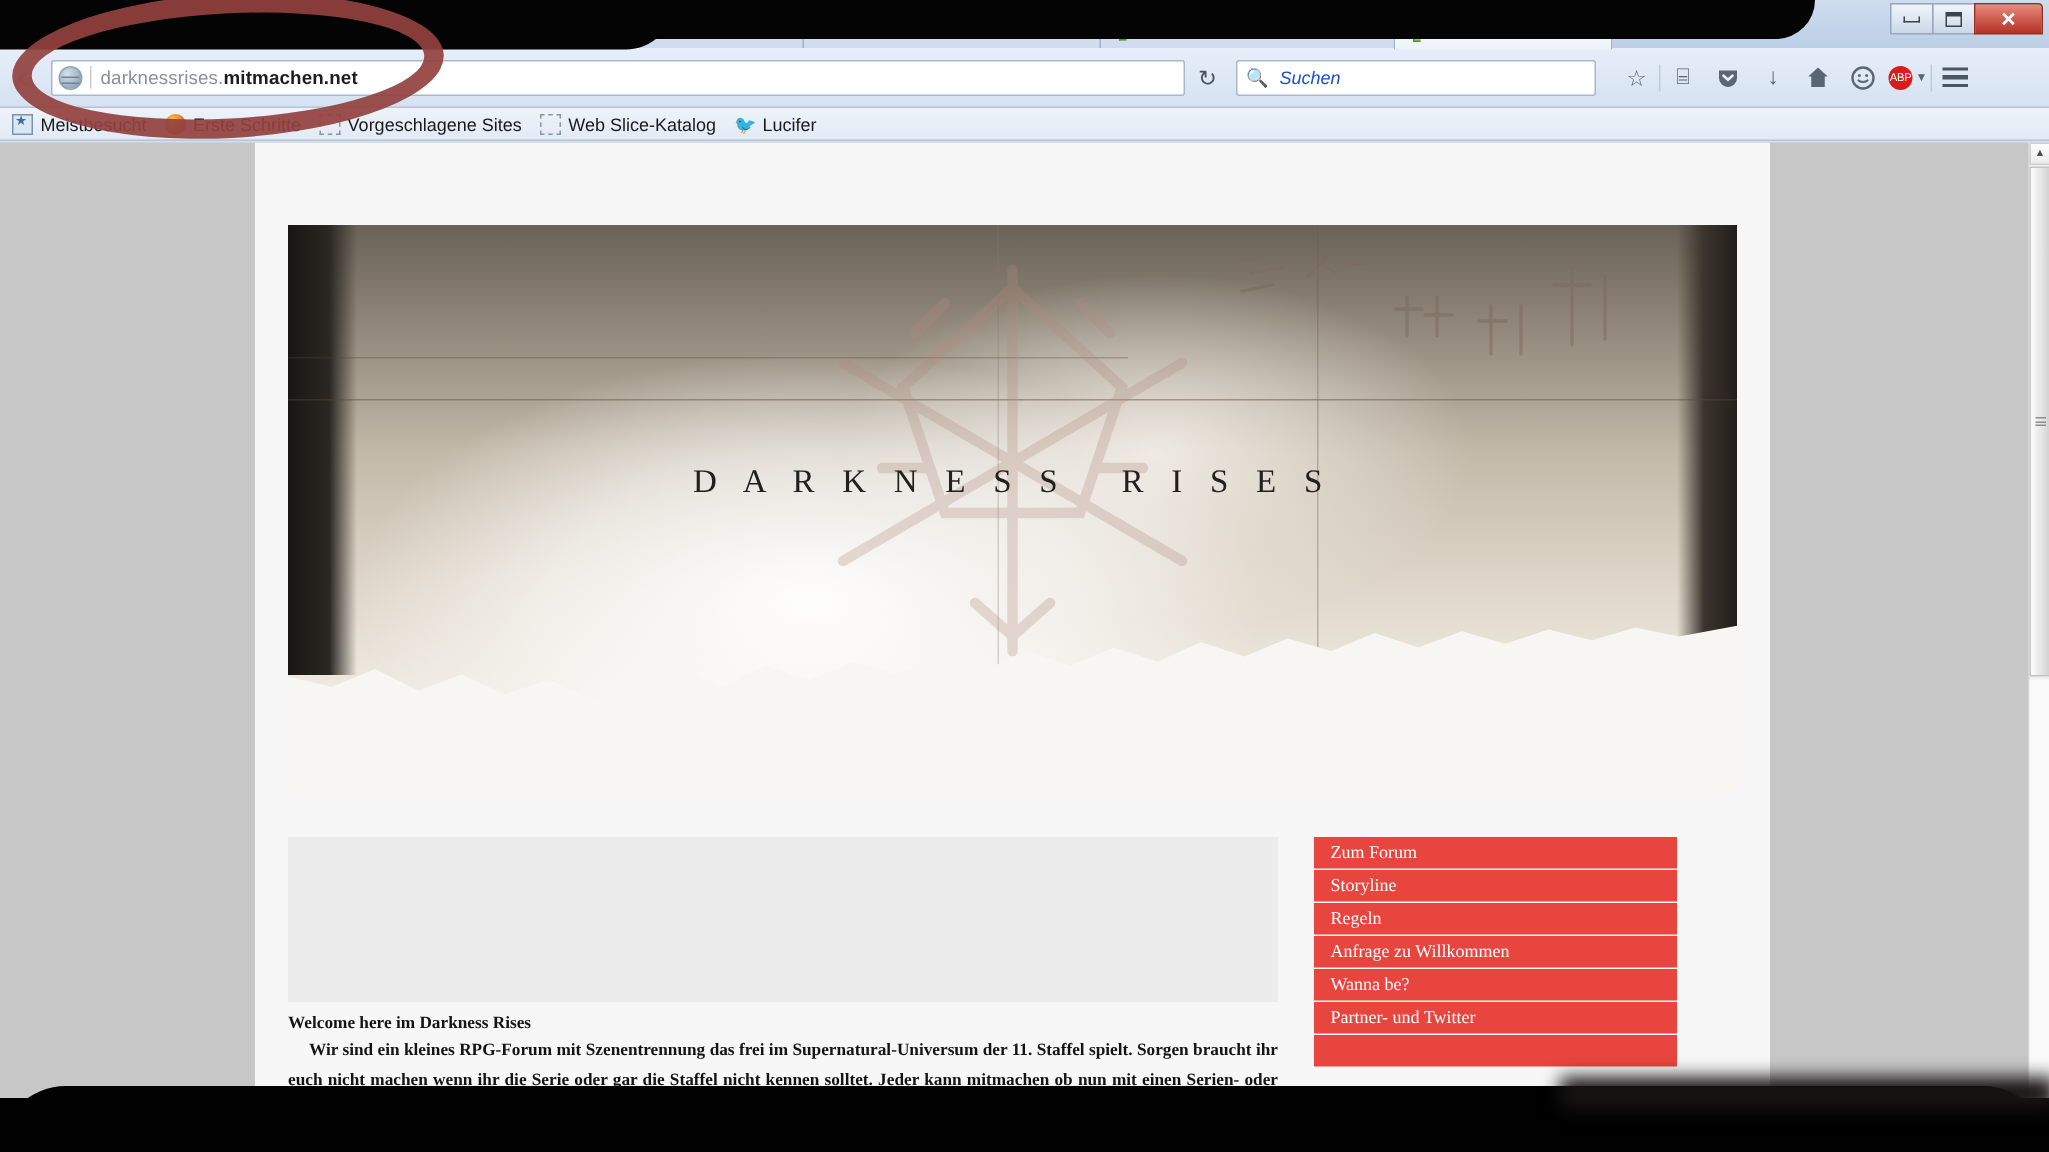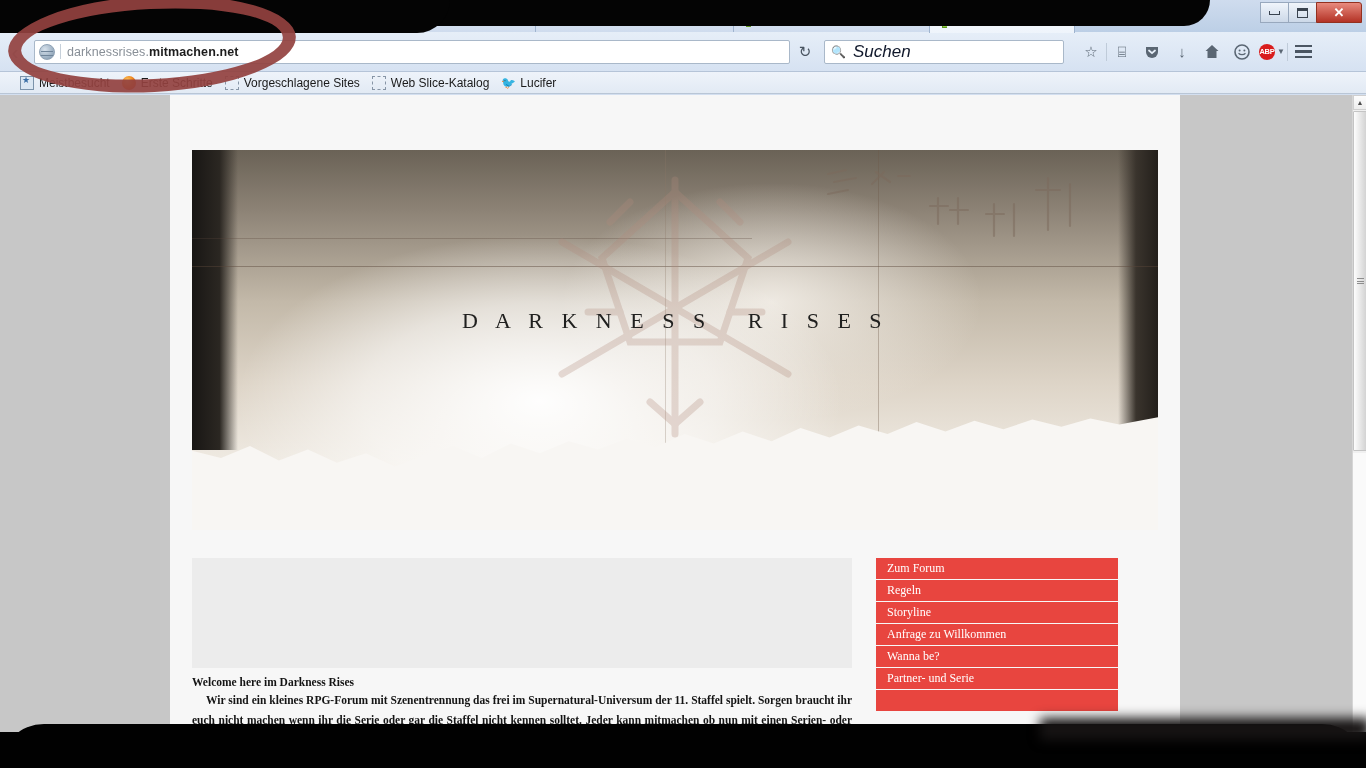--- a/index.html
+++ b/index.html
@@ -101,42 +101,42 @@
     width:26px; height:24px; margin-left:2px;
     display:flex; align-items:center; justify-content:center;
     font-size:15px; color:#4a5562;
   }
   .searchbar {
     width:240px; height:24px; margin-left:6px;
     background:#fff; border:1px solid #a9b8c9; border-radius:2px;
     display:flex; align-items:center; padding:0 6px; gap:7px;
   }
   .srch-glyph { font-size:12px; color:#56616e; }
-  .searchph { font-size:17px; color:#0f172a; font-style:italic; }
+  .searchph { font-size:12px; color:#1d4ed8; font-style:italic; }
   .toolicons { display:flex; align-items:center; gap:0px; margin-left:12px; }
   .ticon {
     width:30px; height:28px; display:flex; align-items:center; justify-content:center;
     color:#5a6673; font-size:15px;
   }
   .vsep { width:1px; height:18px; background:#bfcbd9; }
   .abp {
     width:16px; height:16px; border-radius:50%; background:#d91d1d;
-    color:#fff; font-size:7.5px; font-weight:bold; letter-spacing:-.2px;
+    color:#fff; font-size:7.5px; font-weight:normal; letter-spacing:-.2px;
     display:flex; align-items:center; justify-content:center;
   }
   .caret { font-size:8px; color:#5a6673; margin-left:2px; }
   .hamb { display:flex; flex-direction:column; gap:3px; }
   .hamb span { display:block; width:17px; height:2.5px; background:#4b5663; }
 
   
   .bmbar {
     position:absolute; left:0; top:72px; width:1366px; height:22px;
     background:linear-gradient(#eef3fa,#e2eaf4);
     border-bottom:1px solid #b9c6d6;
-    display:flex; align-items:center; padding-left:20px; gap:12px;
+    display:flex; align-items:center; padding-left:8px; gap:12px;
     font-size:12px; color:#1a1a1a;
   }
   .bm { display:flex; align-items:center; gap:5px; white-space:nowrap; }
   .bm-ico { width:14px; height:14px; flex:none; position:relative; }
   .ico-star-page { background:#dbe7f3; border:1px solid #7b93ab; }
   .ico-star-page::after{ content:"\2605"; position:absolute; left:1px; top:-2px; font-size:9px; color:#3a6ea5; }
   .ico-fox {
     border-radius:50%;
     background:radial-gradient(circle at 38% 36%, #ffd36b 0%, #f08b21 45%, #d2531d 78%, #8a3bb0 100%);
   }
@@ -457,25 +457,25 @@
 
         <div class="leftbox">
           <div class="greybox"></div>
           <div class="wtitle">Welcome here im Darkness Rises</div>
           <div class="wtext">Wir sind ein kleines RPG-Forum mit Szenentrennung das frei im Supernatural-Universum der 11. Staffel spielt. Sorgen braucht ihr euch nicht machen wenn ihr die Serie oder gar die Staffel nicht kennen solltet. Jeder kann mitmachen ob nun mit einen Serien- oder Eigencharakter. Amara, die Dunkelheit, ist ausgeklabert und auch Lucifer treibt frei sein Unwesen in unserer pre apokalyptischen Welt.</div>
         </div>
 
         <div class="sidebox">
           <div class="menulist">
             <div class="menuitem">Zum Forum</div>
+            <div class="menuitem">Storyline</div>
             <div class="menuitem">Regeln</div>
-            <div class="menuitem">Storyline</div>
             <div class="menuitem">Anfrage zu Willkommen</div>
             <div class="menuitem">Wanna be?</div>
-            <div class="menuitem">Partner- und Serie</div>
+            <div class="menuitem">Partner- und Twitter</div>
             <div class="menuitem"></div>
           </div>
         </div>
 
       </div>
     </div>
   </div>
 
   <div class="pgscroll">
     <div class="sb-up">▲</div>

